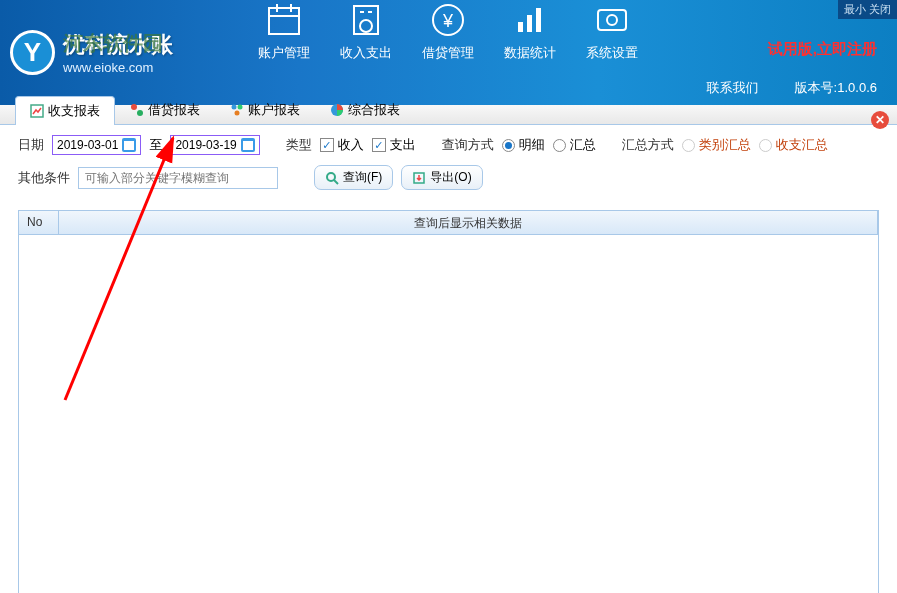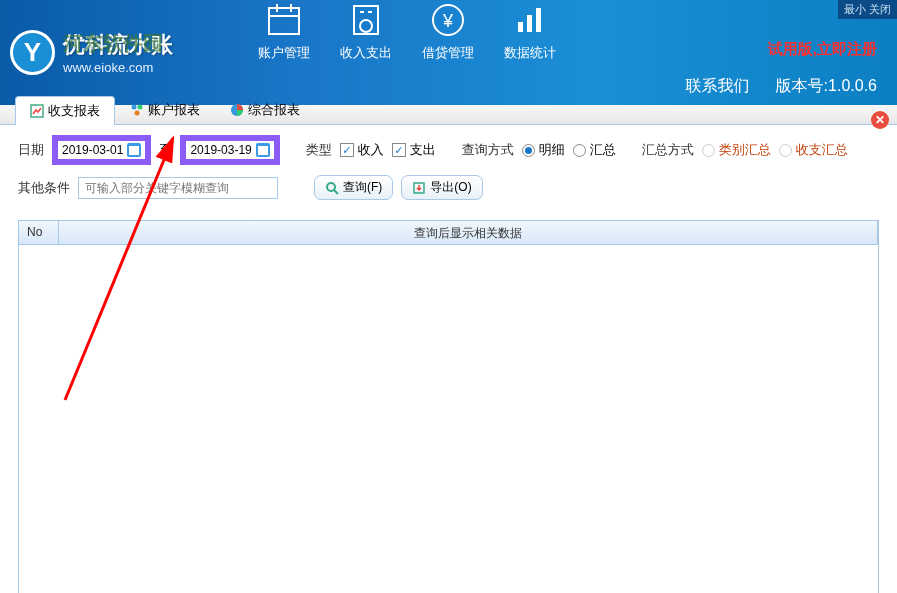--- a/index.html
+++ b/index.html
@@ -33,21 +33,21 @@
     .nav-menu { display: flex; margin-left: 70px; }
     .nav-item {
       display: flex; flex-direction: column; align-items: center;
       color: #fff; padding: 0 15px; cursor: pointer;
     }
     .nav-icon { width: 40px; height: 40px; margin-bottom: 4px; }
     .nav-label { font-size: 13px; }
     
     .header-right { position: absolute; right: 20px; top: 40px; text-align: center; }
     .trial-text { color: #ff3030; font-size: 15px; font-weight: bold; }
-    .header-bottom-right { position: absolute; right: 20px; bottom: 8px; display: flex; gap: 26px; color: #fff; font-size: 16px; }
+    .header-bottom-right { position: absolute; right: 20px; bottom: 8px; display: flex; gap: 36px; color: #fff; font-size: 13px; }
     
     .tabs-bar {
       background: linear-gradient(to bottom, #f8f8f8, #e8e8e8);
       border-bottom: 1px solid #a8c8e8;
       height: 20px; display: flex; align-items: flex-end;
       padding-left: 15px; position: relative;
     }
     .tab {
       display: flex; align-items: center; gap: 4px;
       padding: 5px 14px; font-size: 13px; cursor: pointer;
@@ -63,21 +63,21 @@
       position: absolute; right: 8px; top: 6px;
       width: 18px; height: 18px; background: #e74c3c; border-radius: 50%;
       color: #fff; display: flex; align-items: center; justify-content: center;
       font-size: 12px; font-weight: bold; cursor: pointer;
     }
     
     .filter-area { padding: 10px 18px; background: #fff; }
     .filter-row { display: flex; align-items: center; gap: 8px; margin-bottom: 10px; font-size: 13px; }
     .filter-label { color: #333; }
     .date-input {
-      border: 6px solid #8b5cf6; padding: 2px 4px; font-size: 12px;
+      border: 1px solid #8b5cf6; padding: 2px 4px; font-size: 12px;
       display: flex; align-items: center; gap: 4px; background: #fff;
     }
     .cal-icon { width: 14px; height: 14px; background: #3a9be8; border-radius: 2px; display: inline-block; position: relative; }
     .cal-icon::before { content: ''; position: absolute; top: 3px; left: 2px; right: 2px; bottom: 2px; background: #fff; }
     .checkbox-group { display: flex; align-items: center; gap: 4px; }
     .checkbox { width: 14px; height: 14px; border: 1px solid #888; display: inline-flex; align-items: center; justify-content: center; font-size: 11px; color: #1976c8; }
     .radio { width: 13px; height: 13px; border: 1px solid #888; border-radius: 50%; display: inline-flex; align-items: center; justify-content: center; }
     .radio.checked::after { content: ''; width: 7px; height: 7px; background: #1976c8; border-radius: 50%; }
     .radio.disabled { border-color: #ccc; }
     .disabled-text { color: #c2410c; }
@@ -148,37 +148,51 @@
       <span class="nav-label">借贷管理</span>
     </div>
     <div class="nav-item">
       <svg class="nav-icon" viewBox="0 0 40 40">
           <rect x="8" y="22" width="5" height="10" fill="#fff"></rect>
           <rect x="17" y="15" width="5" height="17" fill="#fff"></rect>
           <rect x="26" y="8" width="5" height="24" fill="#fff"></rect>
         </svg>
       <span class="nav-label">数据统计</span>
     </div>
+    <div class="nav-item">
+      <svg class="nav-icon" viewBox="0 0 40 40">
+          <rect x="6" y="10" width="28" height="20" rx="3" fill="none" stroke="#fff" stroke-width="2"></rect>
+          <circle cx="20" cy="20" r="5" fill="none" stroke="#fff" stroke-width="2"></circle>
+        </svg>
+      <span class="nav-label">系统设置</span>
+    </div>
   </div>
   <div class="header-right">
     <div class="trial-text">试用版,立即注册</div>
   </div>
   <div class="header-bottom-right">
     <span>联系我们</span>
     <span><span>版本号:</span><span>1.0.0.6</span></span>
   </div>
 </div>
 
 <div class="tabs-bar">
   <div class="tab active">
     <svg class="tab-icon" viewBox="0 0 14 14">
         <rect x="1" y="1" width="12" height="12" fill="none" stroke="#4a8" stroke-width="1.5"></rect>
         <path d="M3 10 L6 6 L8 8 L11 4" stroke="#e44" fill="none" stroke-width="1.5"></path>
       </svg>
     <span>收支报表</span>
+  </div>
+  <div class="tab">
+    <svg class="tab-icon" viewBox="0 0 14 14">
+        <circle cx="4" cy="4" r="3" fill="#e74c3c"></circle>
+        <circle cx="10" cy="10" r="3" fill="#27ae60"></circle>
+      </svg>
+    <span>借贷报表</span>
   </div>
   <div class="tab">
     <svg class="tab-icon" viewBox="0 0 14 14">
         <circle cx="4" cy="4" r="2.5" fill="#3498db"></circle>
         <circle cx="10" cy="4" r="2.5" fill="#2ecc71"></circle>
         <circle cx="7" cy="10" r="2.5" fill="#e67e22"></circle>
       </svg>
     <span>账户报表</span>
   </div>
   <div class="tab">

